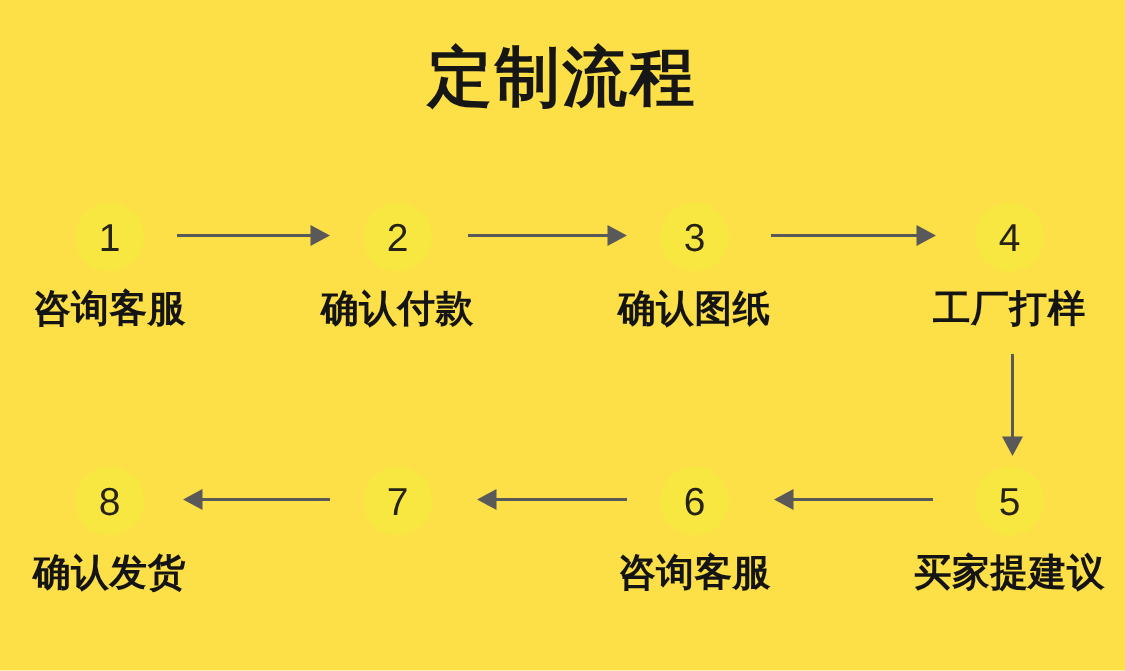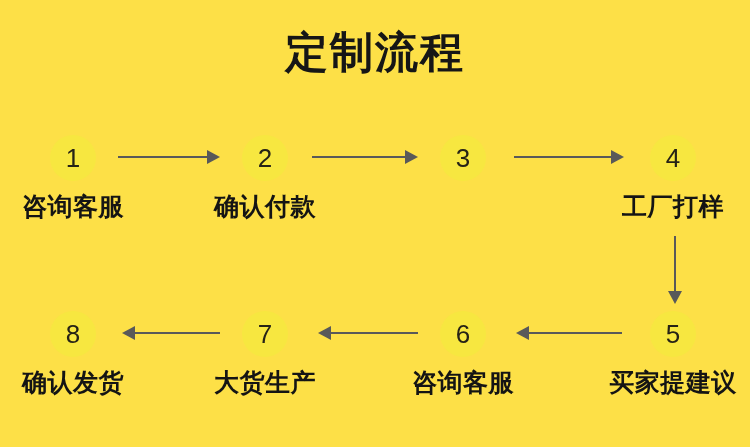--- a/index.html
+++ b/index.html
@@ -83,32 +83,32 @@
       <div class="step" style="left: 73px; top: 135px;">
         <div class="step-badge" style="background: rgb(247, 231, 64);">1</div>
         <div class="step-label" style="color: rgb(20, 20, 20);">咨询客服</div>
       </div>
       <div class="step" style="left: 265px; top: 135px;">
         <div class="step-badge" style="background: rgb(247, 231, 64);">2</div>
         <div class="step-label" style="color: rgb(20, 20, 20);">确认付款</div>
       </div>
       <div class="step" style="left: 463px; top: 135px;">
         <div class="step-badge" style="background: rgb(247, 231, 64);">3</div>
+        <div class="step-label" style="color: rgb(20, 20, 20);">确认图纸</div>
       </div>
       <div class="step" style="left: 673px; top: 135px;">
         <div class="step-badge" style="background: rgb(247, 231, 64);">4</div>
         <div class="step-label" style="color: rgb(20, 20, 20);">工厂打样</div>
       </div>
       <div class="step" style="left: 73px; top: 311px;">
         <div class="step-badge" style="background: rgb(247, 231, 64);">8</div>
         <div class="step-label" style="color: rgb(20, 20, 20);">确认发货</div>
       </div>
       <div class="step" style="left: 265px; top: 311px;">
         <div class="step-badge" style="background: rgb(247, 231, 64);">7</div>
-        <div class="step-label" style="color: rgb(20, 20, 20);">大货生产</div>
       </div>
       <div class="step" style="left: 463px; top: 311px;">
         <div class="step-badge" style="background: rgb(247, 231, 64);">6</div>
         <div class="step-label" style="color: rgb(20, 20, 20);">咨询客服</div>
       </div>
       <div class="step" style="left: 673px; top: 311px;">
         <div class="step-badge" style="background: rgb(247, 231, 64);">5</div>
         <div class="step-label" style="color: rgb(20, 20, 20);">买家提建议</div>
       </div>
     </div>

